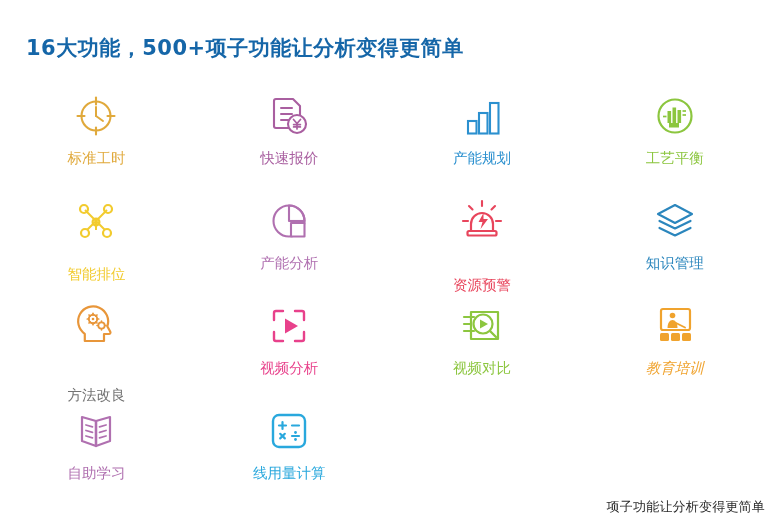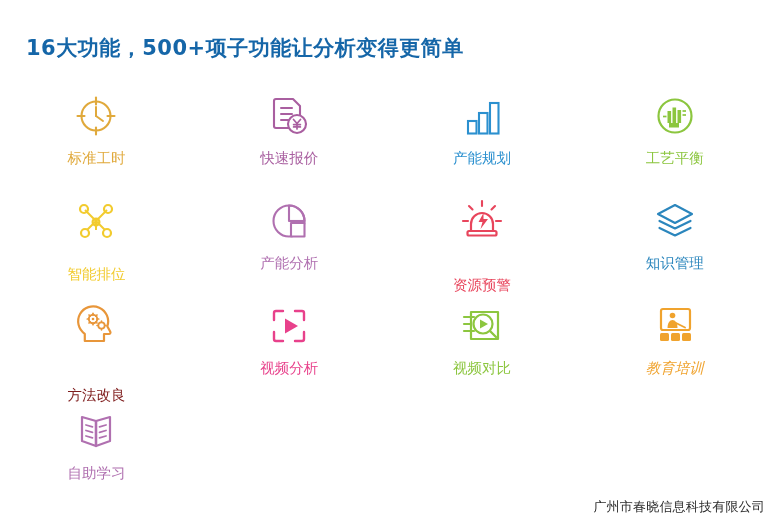--- a/index.html
+++ b/index.html
@@ -196,21 +196,21 @@
     </g>
     <circle cx="29.5" cy="25.5" r="3.2" fill="none" stroke="#e8963a" stroke-width="1.8"></circle>
     <g stroke="#e8963a" stroke-width="1.6" stroke-linecap="round">
       <line x1="29.5" y1="21" x2="29.5" y2="22.3"></line>
       <line x1="29.5" y1="28.7" x2="29.5" y2="30"></line>
       <line x1="25" y1="25.5" x2="26.3" y2="25.5"></line>
       <line x1="32.7" y1="25.5" x2="34" y2="25.5"></line>
     </g>
         </svg>
       </span>
-      <div class="feature-label" style="color: #7f1d1d; margin-top: 40px;">方法改良</div>
+      <div class="feature-label" style="color: #737373; margin-top: 40px;">方法改良</div>
     </div>
     <div class="feature-cell">
       <span class="feature-icon">
         <svg viewBox="0 0 48 48" xmlns="http://www.w3.org/2000/svg">
     <path d="M9 18 V11 a2 2 0 0 1 2 -2 h7" fill="none" stroke="#e8418b" stroke-width="2.4" stroke-linecap="round" stroke-linejoin="round"></path>
     <path d="M30 9 h7 a2 2 0 0 1 2 2 v7" fill="none" stroke="#e8418b" stroke-width="2.4" stroke-linecap="round" stroke-linejoin="round"></path>
     <path d="M39 30 v7 a2 2 0 0 1 -2 2 h-7" fill="none" stroke="#e8418b" stroke-width="2.4" stroke-linecap="round" stroke-linejoin="round"></path>
     <path d="M18 39 h-7 a2 2 0 0 1 -2 -2 v-7" fill="none" stroke="#e8418b" stroke-width="2.4" stroke-linecap="round" stroke-linejoin="round"></path>
     <path d="M20 16.5 L33 24 L20 31.5 Z" fill="#e8418b"></path>
         </svg>
@@ -256,15 +256,33 @@
       <line x1="14" y1="23.5" x2="20.5" y2="25.3"></line>
       <line x1="14" y1="29" x2="20.5" y2="30.8"></line>
       <line x1="34" y1="18" x2="27.5" y2="19.8"></line>
       <line x1="34" y1="23.5" x2="27.5" y2="25.3"></line>
       <line x1="34" y1="29" x2="27.5" y2="30.8"></line>
     </g>
         </svg>
       </span>
       <div class="feature-label" style="color: rgb(176, 112, 176);">自助学习</div>
     </div>
+    <div class="feature-cell">
+      <span class="feature-icon">
+        <svg viewBox="0 0 48 48" xmlns="http://www.w3.org/2000/svg">
+    <rect x="8" y="8" width="32" height="32" rx="6" fill="none" stroke="#29a8dd" stroke-width="2.4"></rect>
+    <g stroke="#29a8dd" stroke-width="2.2" stroke-linecap="round">
+      <line x1="14" y1="18.5" x2="21" y2="18.5"></line>
+      <line x1="17.5" y1="15" x2="17.5" y2="22"></line>
+      <line x1="27" y1="18.5" x2="34" y2="18.5"></line>
+      <line x1="15.2" y1="26.8" x2="19.8" y2="31.4"></line>
+      <line x1="19.8" y1="26.8" x2="15.2" y2="31.4"></line>
+      <line x1="27" y1="29" x2="34" y2="29"></line>
+    </g>
+    <circle cx="30.5" cy="25.5" r="1.4" fill="#29a8dd"></circle>
+    <circle cx="30.5" cy="32.5" r="1.4" fill="#29a8dd"></circle>
+        </svg>
+      </span>
+      <div class="feature-label" style="color: rgb(41, 168, 221);">线用量计算</div>
+    </div>
   </div>
 
-<div id="watermark">广州市春晓信息科技有限公司</div>
+<div id="watermark">项子功能让分析变得更简单</div>
 
 </body></html>

